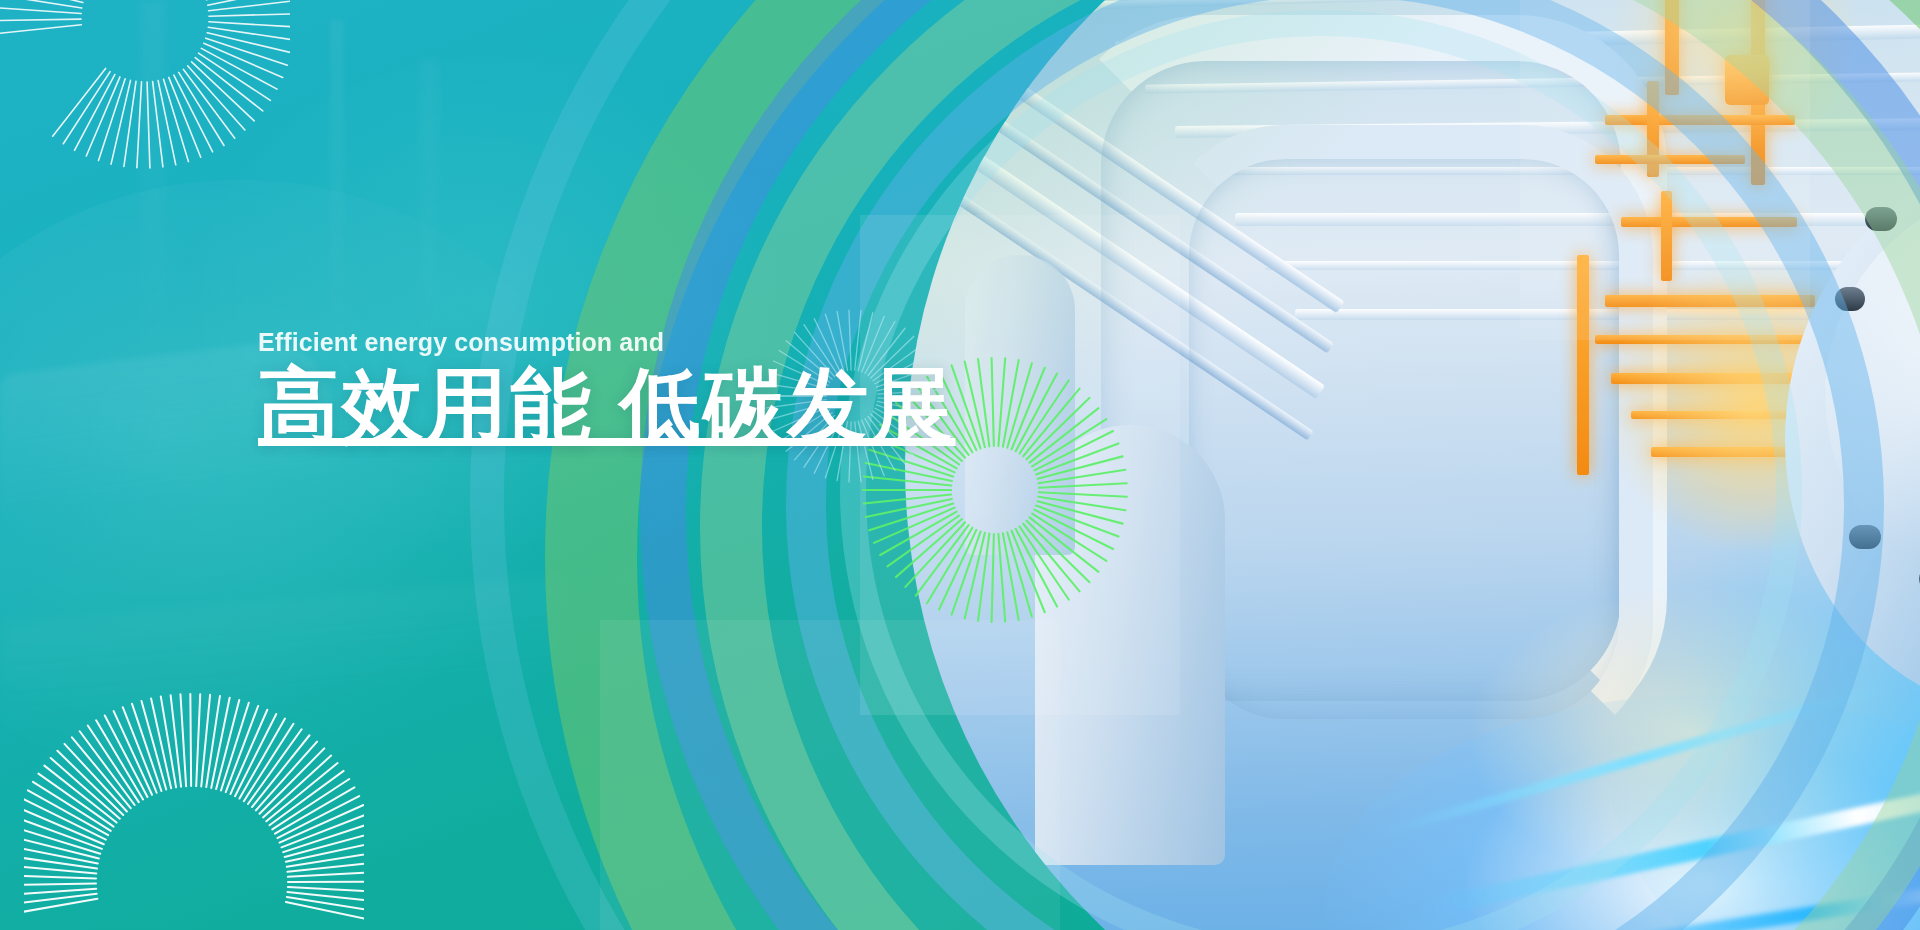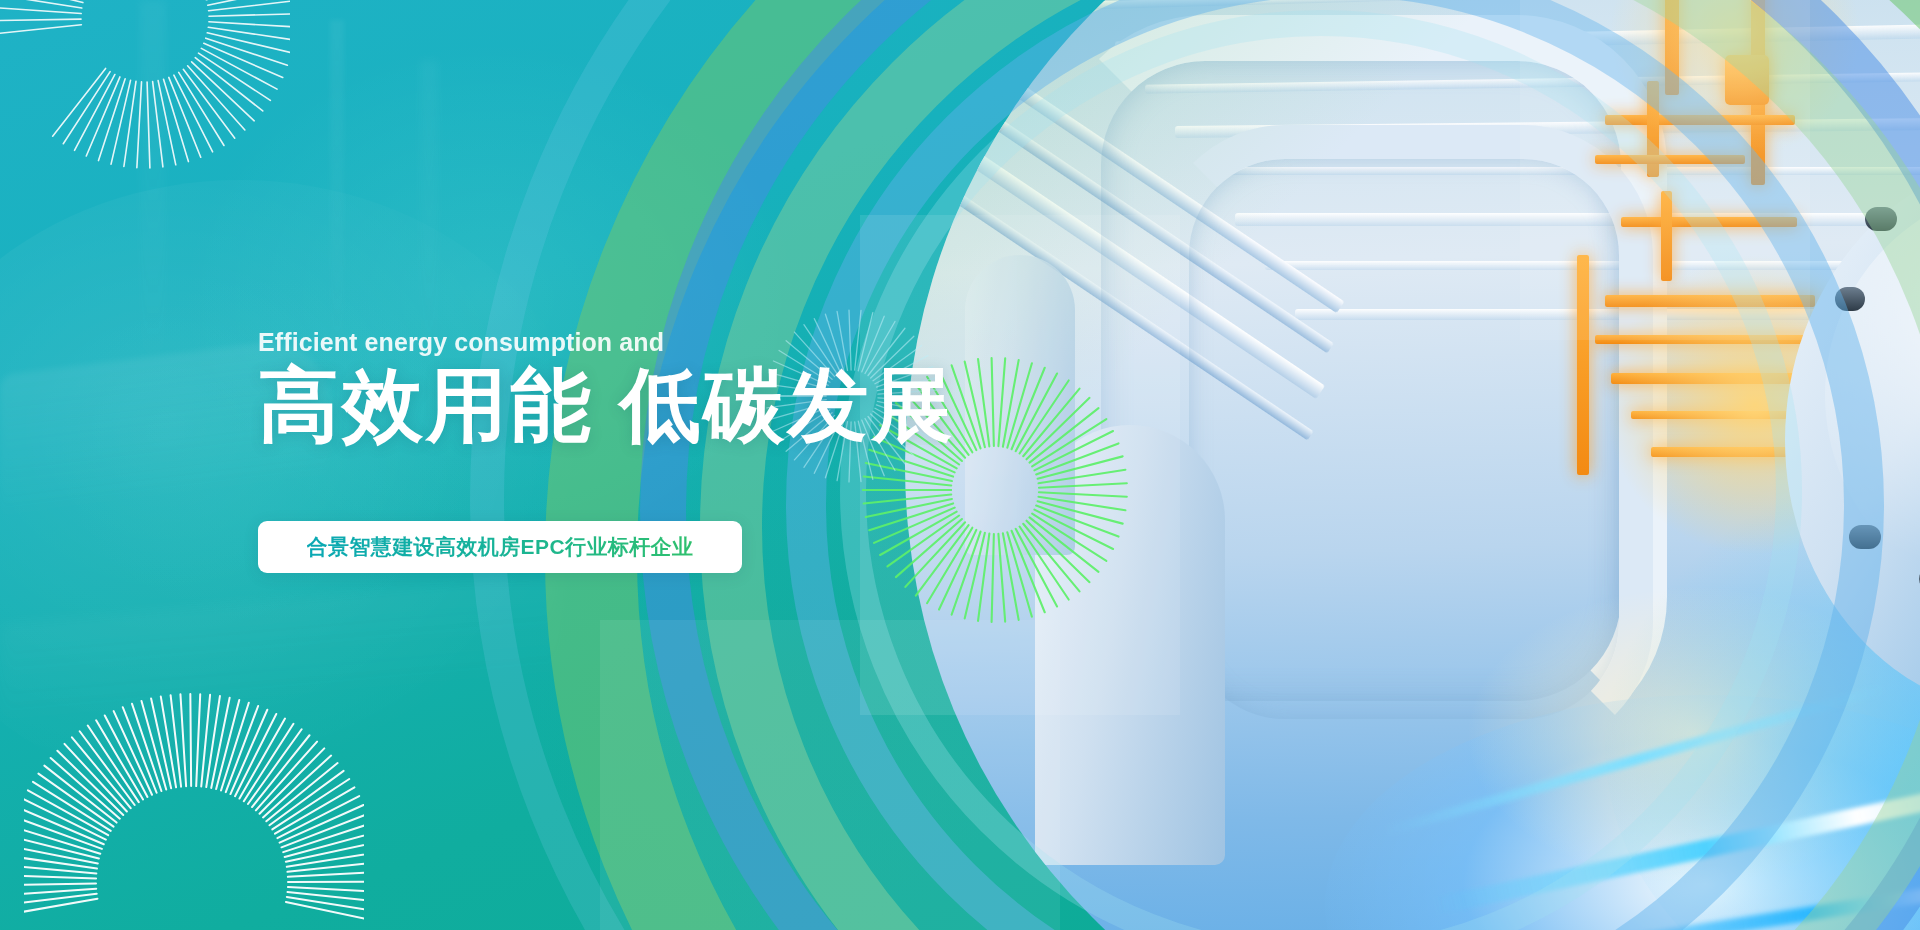--- a/index.html
+++ b/index.html
@@ -167,20 +167,21 @@
   }
   .headline {
     font-size: 81px;
     font-weight: bold;
     color: #ffffff;
     letter-spacing: 3px;
     line-height: 1.0;
     margin: 0;
     white-space: nowrap;
     text-shadow: 0 2px 14px rgba(0,70,90,.18);
+    text-decoration: underline;
   }
   #tagline-pill {
     position: absolute;
     left: 258px;
     top: 521px;
     width: 484px;
     height: 52px;
     background: #ffffff;
     border-radius: 9px;
     display: flex;
@@ -550,17 +551,14 @@
         <line x1="64.25" y1="93.62" x2="4.84" y2="101.97"></line>
         <line x1="64.00" y1="90.00" x2="4.00" y2="90.00"></line>
       </g>
   </svg>
 
   <div id="copy">
     <p class="eyebrow-1">Efficient energy consumption and</p>
     <h1 class="headline">高效用能 低碳发展</h1>
   </div>
 
-  <div id="tagline-pill">
-    <span class="pill-text">合景智慧建设高效机房EPC行业标杆企业</span>
-  </div>
 
 </div>
 
 </body></html>

